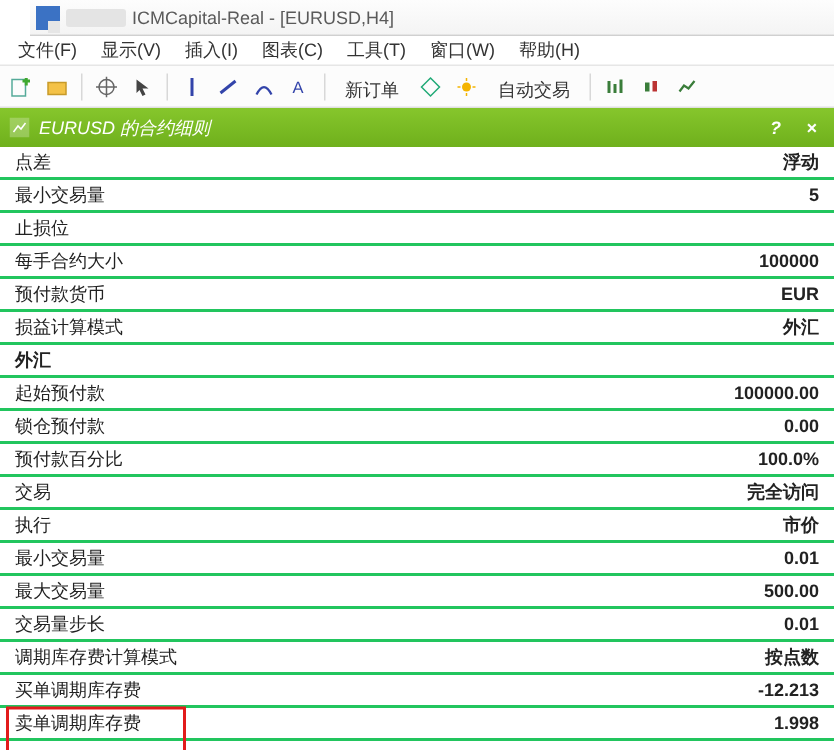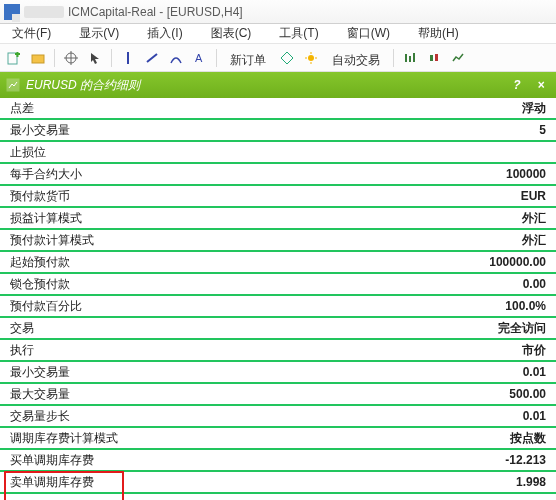--- a/index.html
+++ b/index.html
@@ -1,26 +1,26 @@
 <!DOCTYPE html>
 <html><head>
 <meta charset="utf-8">
 <style>
   * { box-sizing: border-box; margin: 0; padding: 0; font-family: "Microsoft YaHei", "SimSun", Arial, sans-serif; }
   body { width: 556px; height: 500px; background: #fff; font-size: 12px; color: #333; overflow: hidden; }
 
   
-  .titlebar { height: 24px; background: linear-gradient(#fdfdfd,#f4f4f4); border-bottom: 1px solid #d0d0d0; display: flex; align-items: center; padding: 0 4px; gap: 4px; }
+  .titlebar { height: 24px; background: linear-gradient(#fdfdfd,#f4f4f4); border-bottom: 1px solid #d0d0d0; display: flex; align-items: center; padding: 0 4px; gap: 4px; margin-left: 20px; }
   .app-icon { width: 16px; height: 16px; background: #3b72c4; position: relative; }
   .app-icon::after { content:""; position:absolute; right:0; bottom:-2px; width:8px; height:8px; background:#e6e6e6; }
   .blur { display:inline-block; width:40px; height:12px; background:#e4e4e4; border-radius:2px; }
   .titlebar-text { color:#5a5a5a; font-size:12px; }
 
   
-  .menubar { height: 20px; display:flex; align-items:center; gap:16px; padding: 0 6px; border-bottom: 1px solid #e6e6e6; }
+  .menubar { height: 20px; display:flex; align-items:center; gap:4px; padding: 0 6px; border-bottom: 1px solid #e6e6e6; }
   .menuitem { padding: 2px 6px; font-size:12px; color:#333; cursor:default; border-radius:2px; }
 
   
   .toolbar { height: 28px; background:#fcfcfc; border-bottom:1px solid #e0e0e0; display:flex; align-items:center; gap:4px; padding: 0 4px; overflow:hidden; }
   .tbtn { width:20px; height:20px; display:flex; align-items:center; justify-content:center; cursor:pointer; border-radius:2px; }
   .tsep { width:1px; height:18px; background:#d8d8d8; margin:0 2px; }
   .tlabel-btn { display:flex; align-items:center; height:22px; padding:0 6px; gap:4px; border:1px solid transparent; border-radius:3px; cursor:pointer; font-size:12px;flex-direction:column; }
 
   
   .panelhdr { height: 26px; background: linear-gradient(#86c62c,#6fb01c); color:#fff; display:flex; align-items:center; padding:0 6px; gap:6px; font-size:12px;font-style:italic; }
@@ -186,21 +186,20 @@
     </div>
     <div class="row">
       <span class="lbl">预付款货币</span>
       <span class="val">EUR</span>
     </div>
     <div class="row">
       <span class="lbl">损益计算模式</span>
       <span class="val">外汇</span>
     </div>
     <div class="row">
-      <span class="lbl">预付款计算模式</span>
       <span class="val">外汇</span>
     </div>
     <div class="row">
       <span class="lbl">起始预付款</span>
       <span class="val">100000.00</span>
     </div>
     <div class="row">
       <span class="lbl">锁仓预付款</span>
       <span class="val">0.00</span>
     </div>

